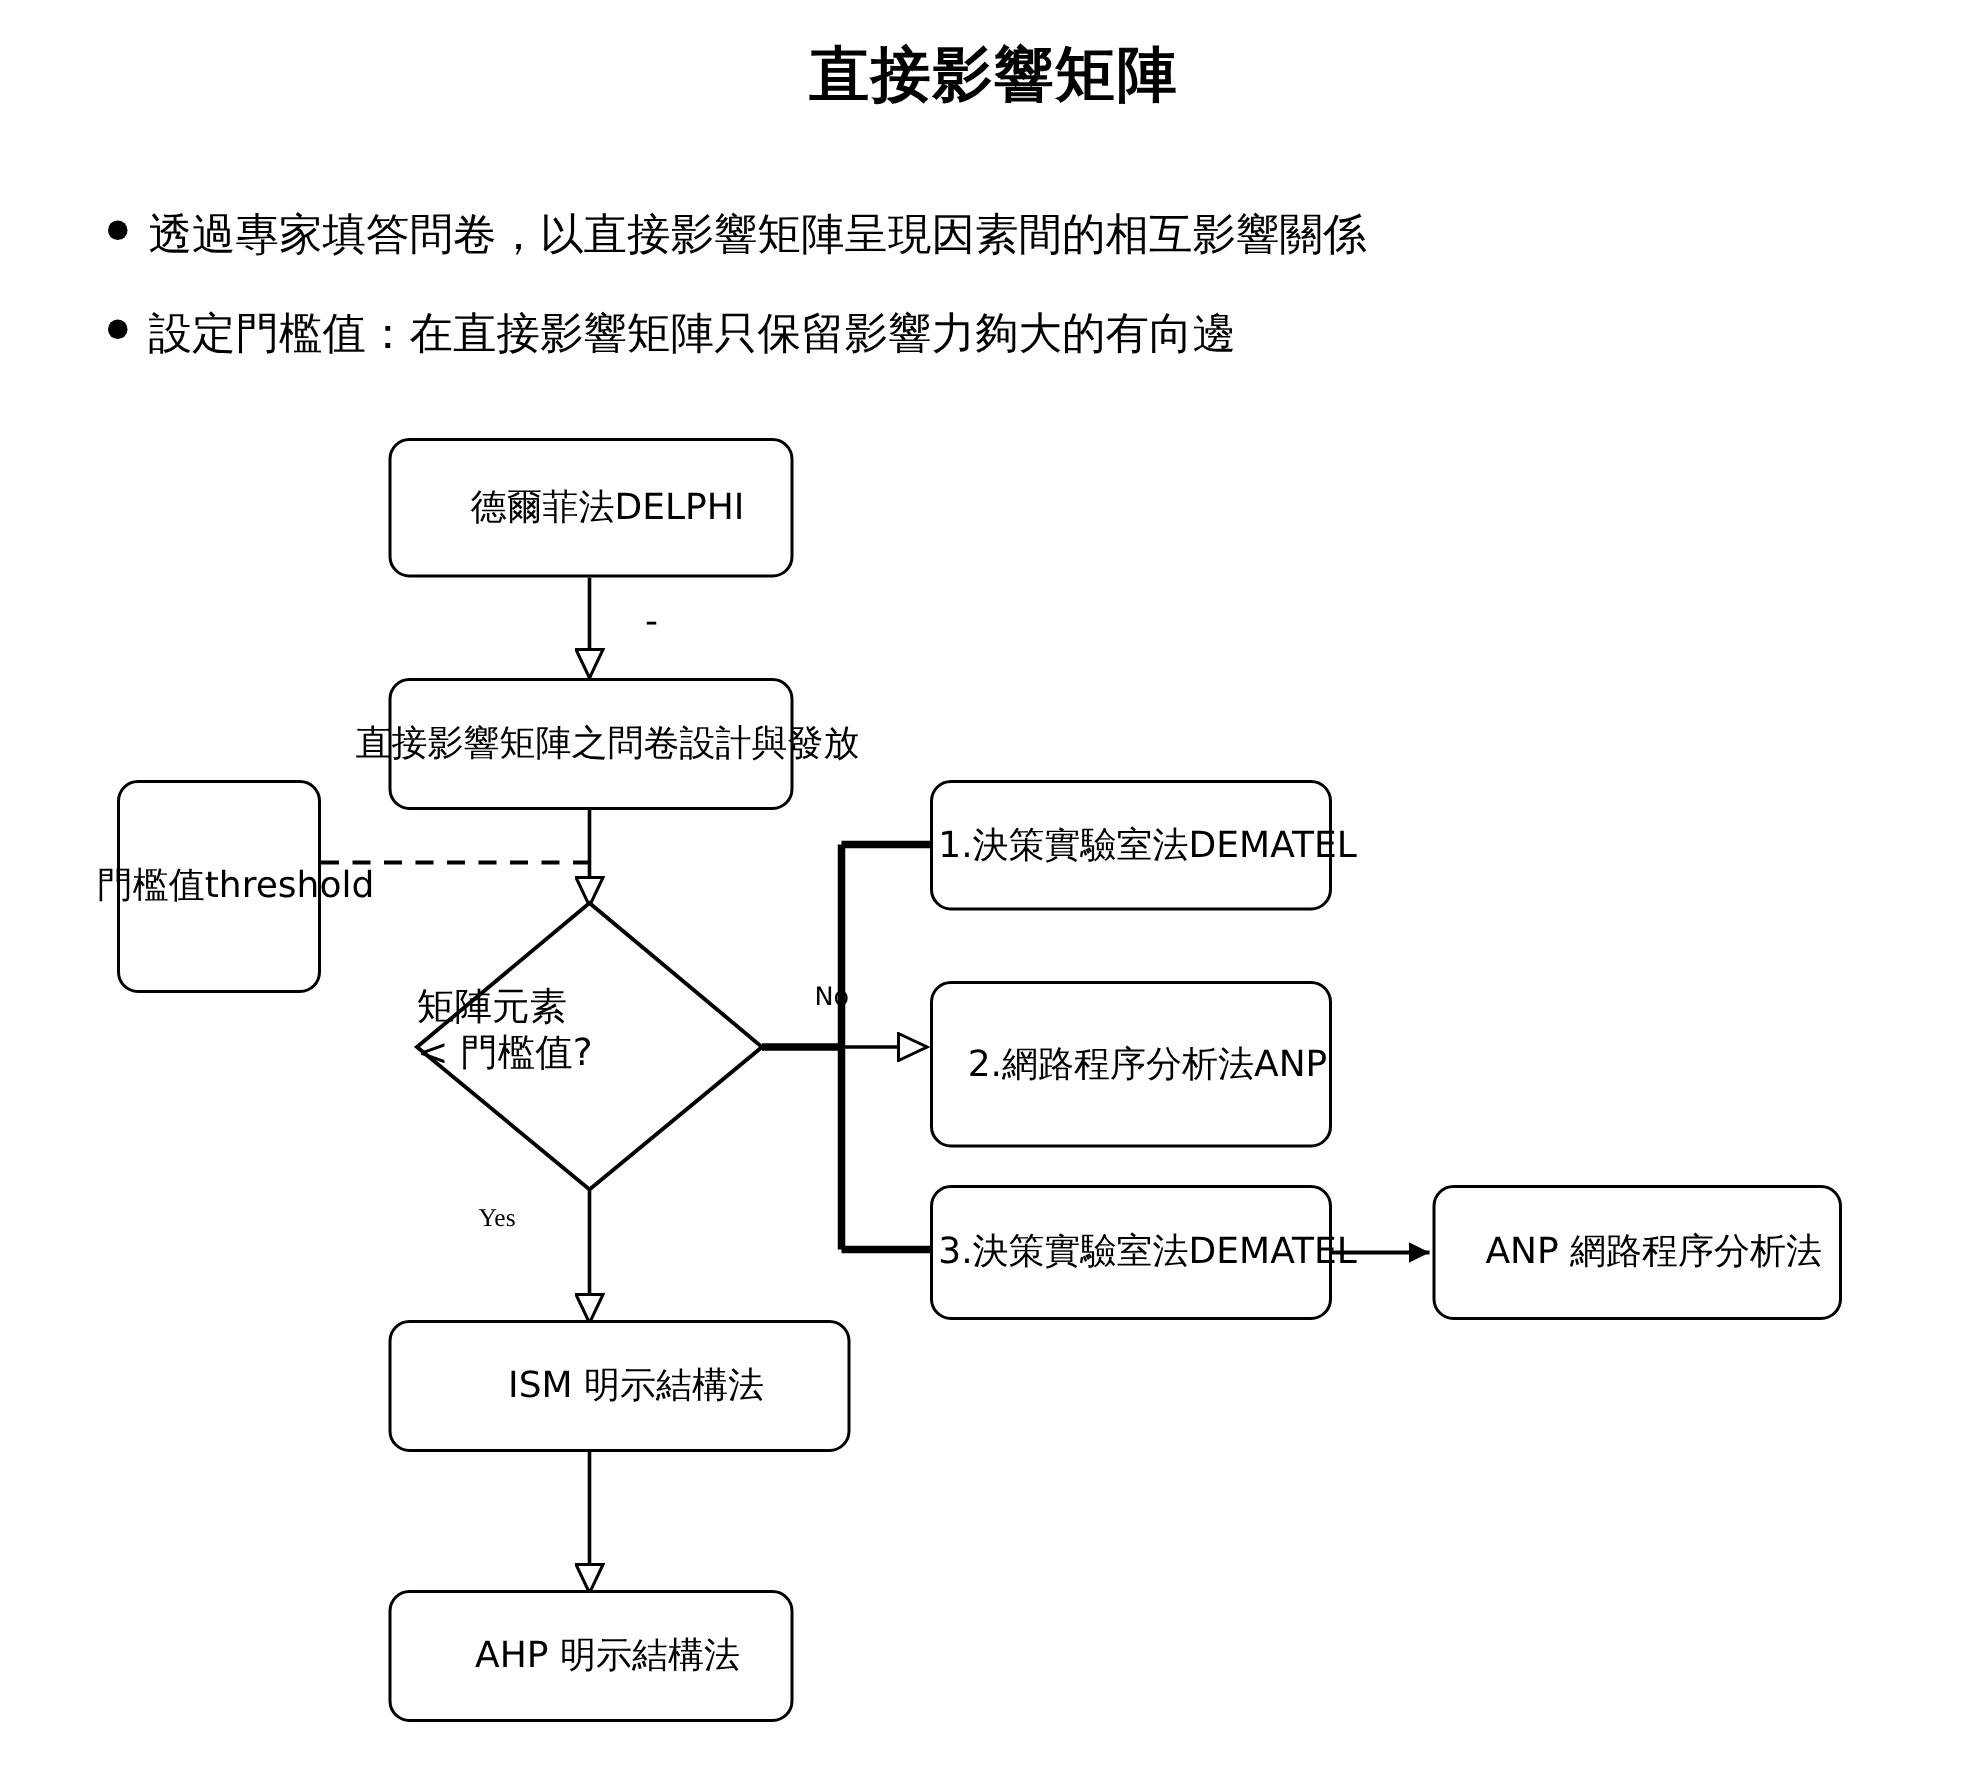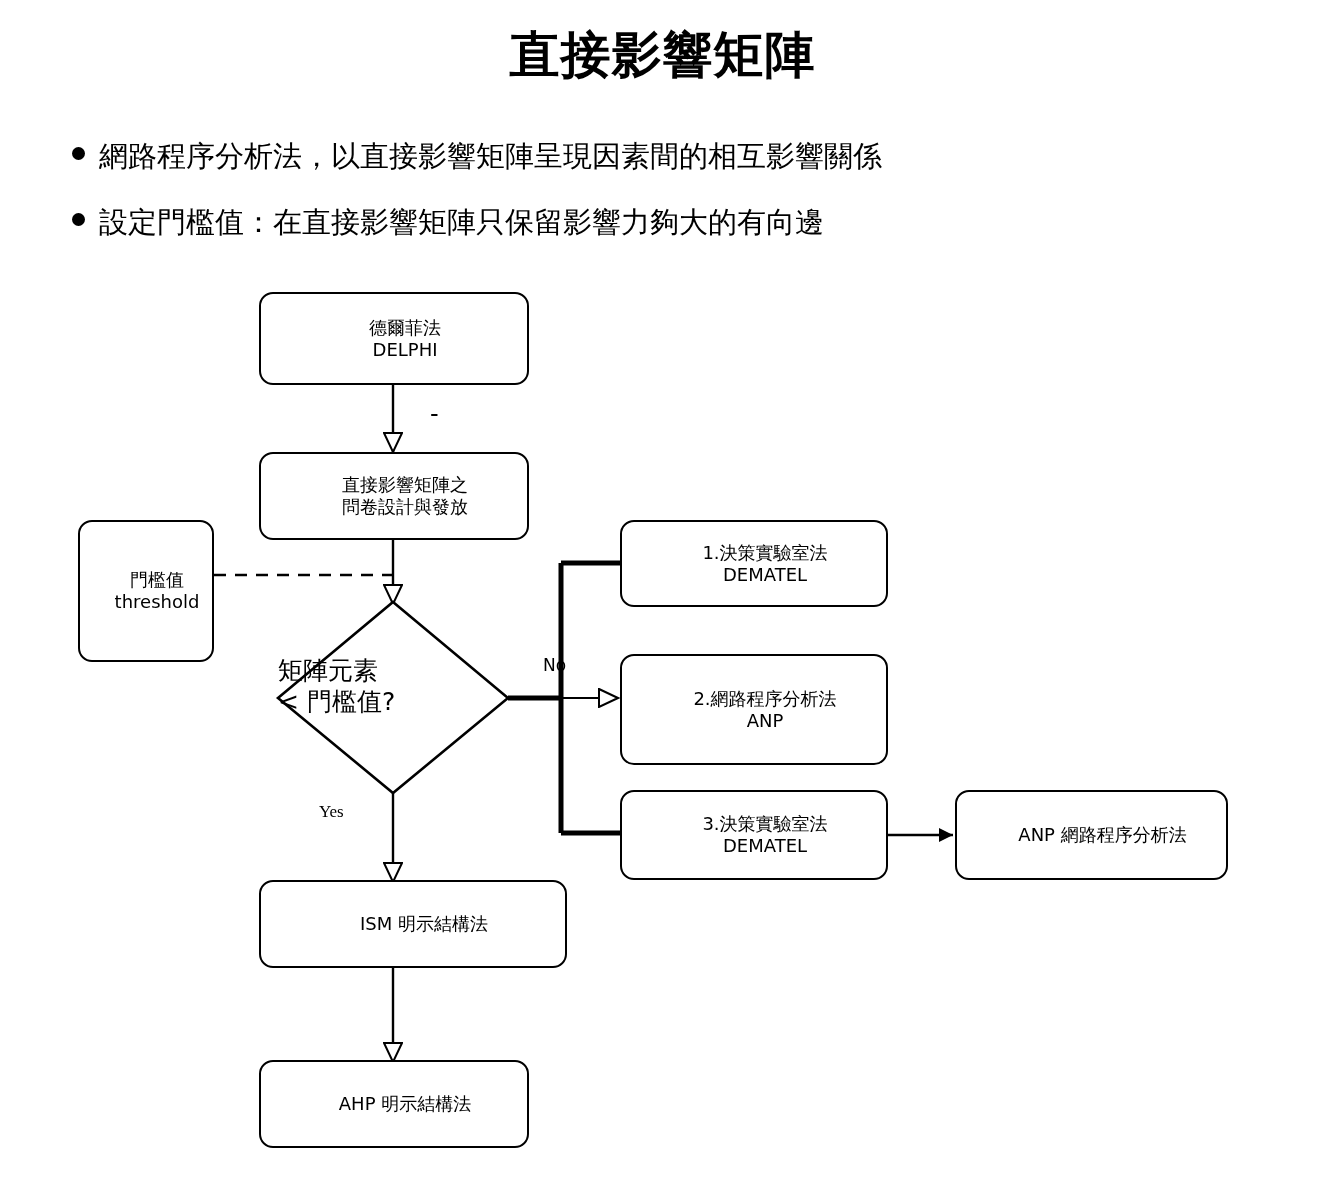--- a/index.html
+++ b/index.html
@@ -15,21 +15,21 @@
     font-family: "DejaVu Sans", "Liberation Sans", sans-serif;
     color: #000000;
     overflow: hidden;
   }
   #slide-title {
     position: absolute;
     left: 0;
     top: 28px;
     width: 1325px;
     text-align: center;
-    font-size: 50px;
+    font-size: 40px;
     font-weight: bold;
     letter-spacing: 1px;
     line-height: 1.1;
     white-space: nowrap;
   }
   .bullet-row {
     position: absolute;
     left: 72px;
     display: flex;
     align-items: baseline;
@@ -56,25 +56,25 @@
     width: 1325px;
     height: 1189px;
   }
   .node {
     position: absolute;
     box-sizing: border-box;
     border: 2.2px solid #000;
     border-radius: 14px;
     background: #ffffff;
     display: flex;
-    flex-direction: column;
+    flex-direction: row;
     align-items: center;
     justify-content: center;
     text-align: center;
-    font-size: 18px;
+    font-size: 24px;
     line-height: 1.22;
     white-space: nowrap;
     z-index: 3;
     padding-left: 22px;
   }
   .node .ln2 { display: block; }
   .diamond-label {
     position: absolute;
     left: 278px;
     top: 655px;
@@ -114,21 +114,21 @@
 </style>
 </head>
 <body>
 
 <div id="page">
 
   <div id="slide-title">直接影響矩陣</div>
 
   <div class="bullet-row b0">
     <span class="bullet-dot"></span>
-    <span>網路程序分析法，以直接影響矩陣呈現因素間的相互影響關係</span>
+    <span>透過專家填答問卷，以直接影響矩陣呈現因素間的相互影響關係</span>
   </div>
   <div class="bullet-row b1">
     <span class="bullet-dot"></span>
     <span>設定門檻值：在直接影響矩陣只保留影響力夠大的有向邊</span>
   </div>
 
   <svg id="flow" viewBox="0 0 1325 1189" xmlns="http://www.w3.org/2000/svg">
     <defs>
       <marker id="hollowArrow" markerWidth="22" markerHeight="20" refX="20" refY="10" orient="auto" markerUnits="userSpaceOnUse">
         <path d="M1,1 L20,10 L1,19 z" fill="#ffffff" stroke="#000000" stroke-width="2"></path>

